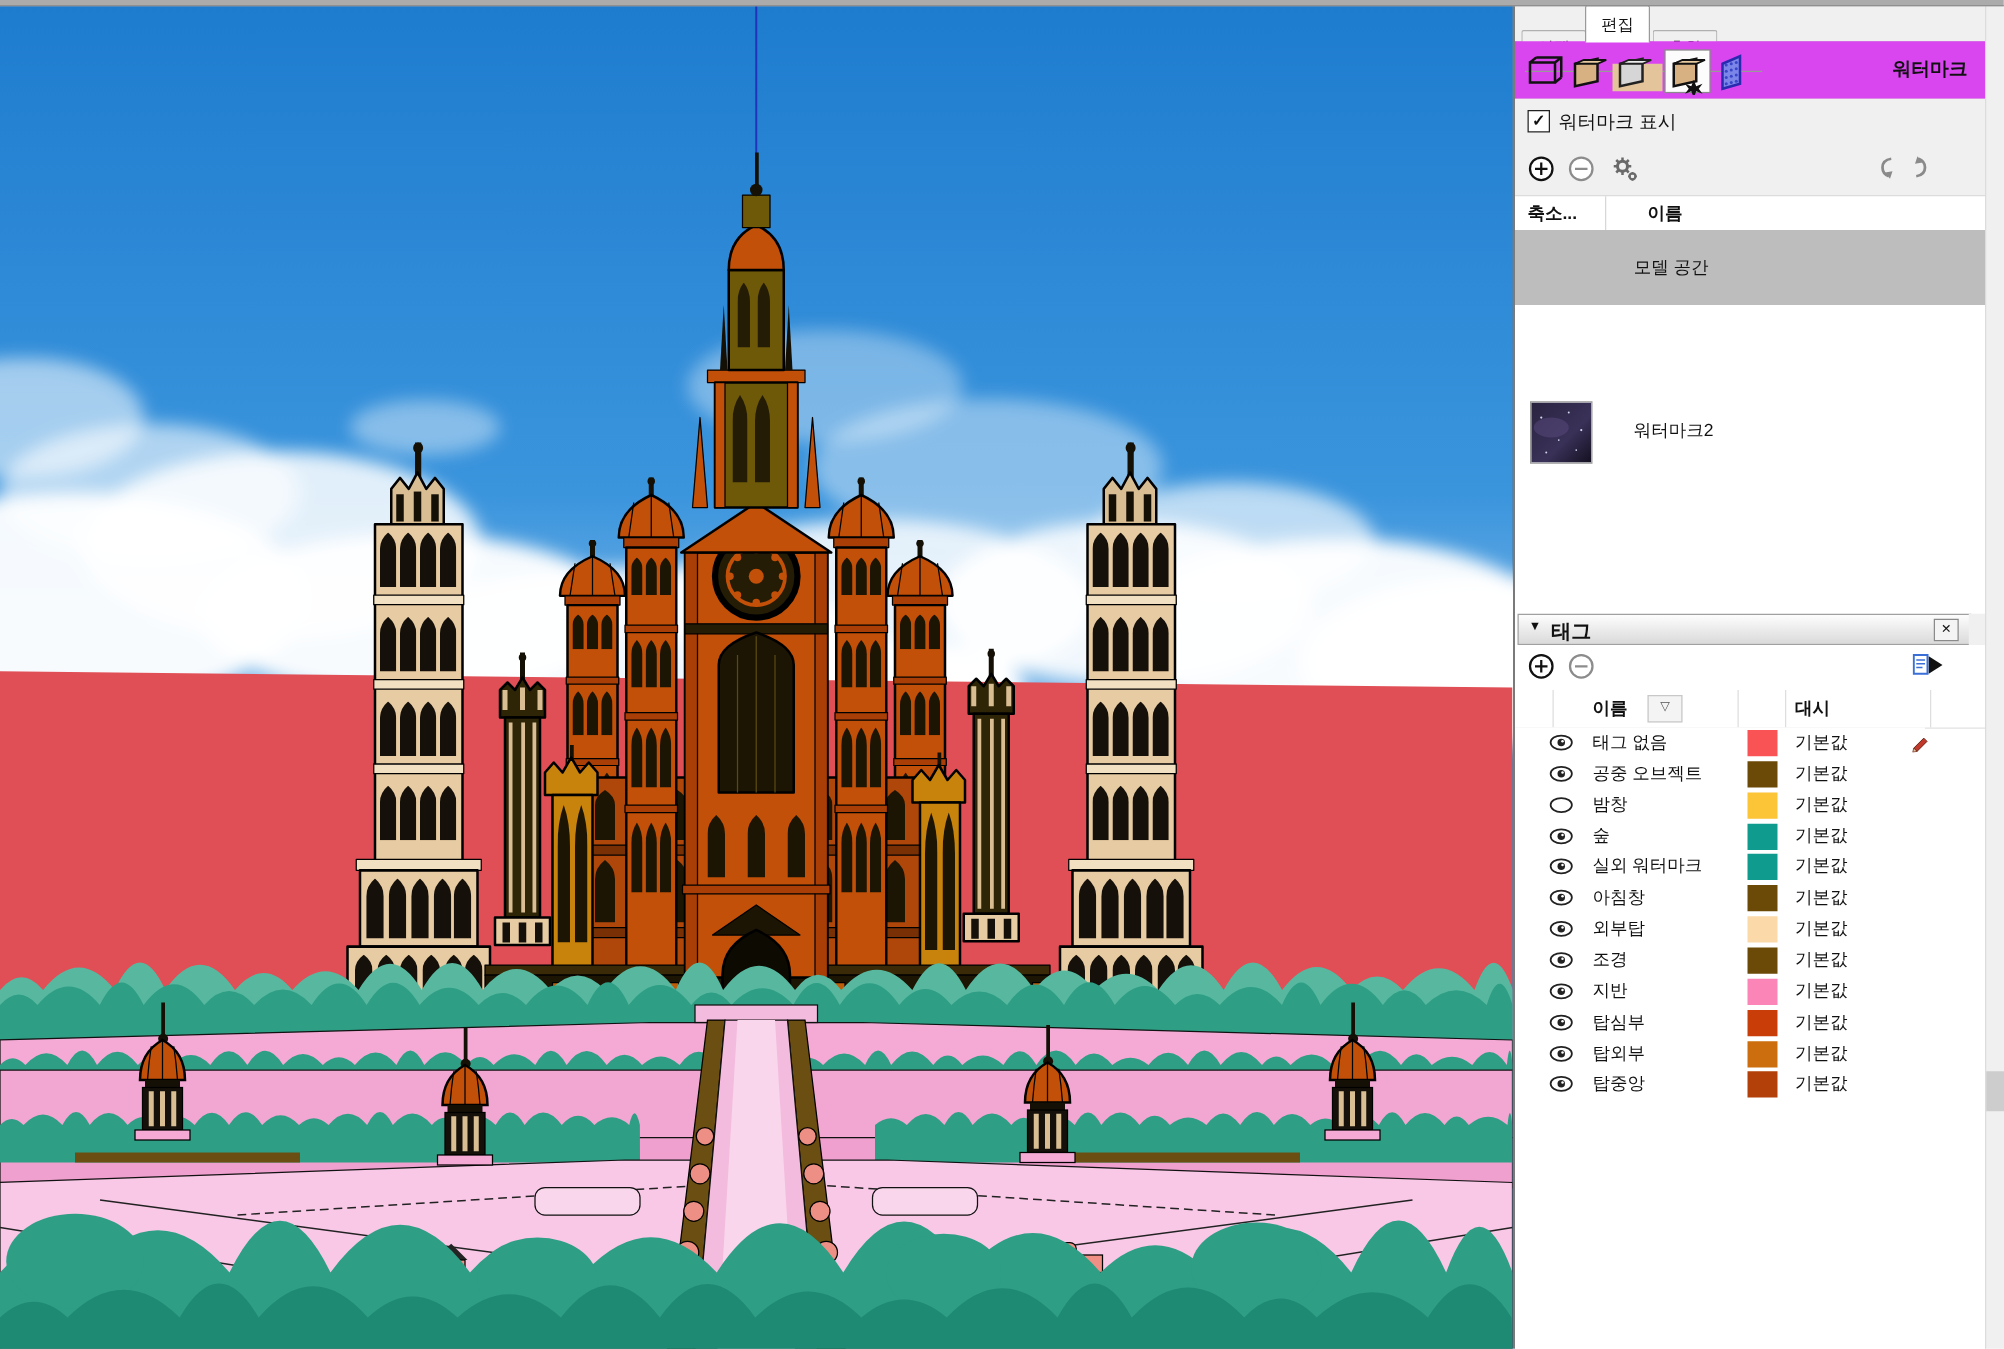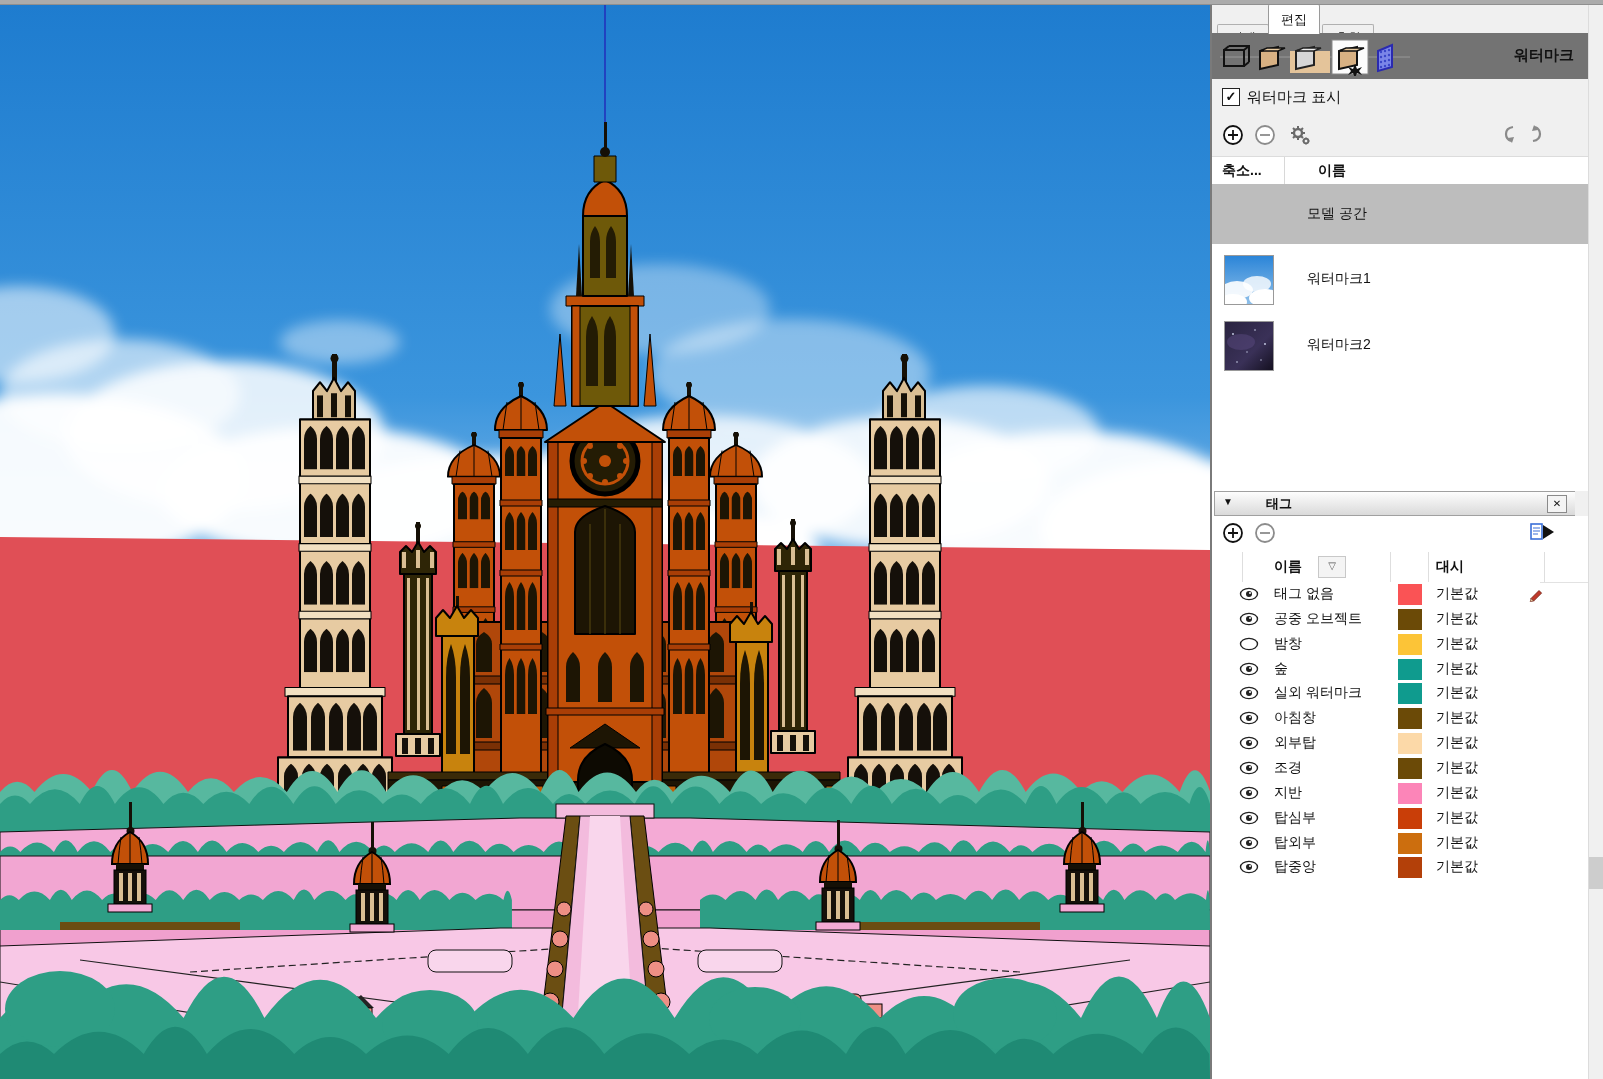--- a/index.html
+++ b/index.html
@@ -10,21 +10,21 @@
   #viewport svg{display:block;}
   
   #panel{position:absolute;left:1212px;top:4px;width:376px;height:1075px;background:#fff;font-size:14px;color:#111;}
   #scrollstrip{position:absolute;left:1588px;top:4px;width:15px;height:1075px;background:#f0f0f0;border-left:1px solid #dcdcdc;}
   #scrollthumb{position:absolute;left:0;top:853px;width:15px;height:32px;background:#cdcdcd;}
   
   #tabrow{position:absolute;left:0;top:0;width:376px;height:29px;background:#f0f0f0;border-bottom:1px solid #c8c8c8;}
   .tab{position:absolute;top:20px;height:25px;line-height:25px;padding:0 12px;font-size:13px;border:1px solid #b0b0b0;border-bottom:none;background:#f0f0f0;border-radius:2px 2px 0 0;}
   .tab.active{top:0;height:29px;line-height:29px;background:#fff;border-color:#9a9a9a;z-index:2;}
   
-  #edit-toolbar{position:absolute;left:0;top:29px;width:376px;height:46px;background:#737373;border-bottom:1px solid #c8c8c8;}
+  #edit-toolbar{position:absolute;left:0;top:29px;width:376px;height:46px;background:#d946ef;border-bottom:1px solid #c8c8c8;}
   #edit-toolbar svg{position:absolute;left:8px;top:5px;}
   #section-title{position:absolute;right:14px;top:13px;font-size:15px;font-weight:bold;}
   
   #wm-show-row{position:absolute;left:0;top:75px;width:376px;height:37px;background:#f0f0f0;border-bottom:1px solid #c8c8c8;}
   #wm-checkbox{position:absolute;left:10px;top:9px;width:16px;height:16px;border:1.5px solid #222;background:#fff;text-align:center;line-height:15px;font-size:13px;font-weight:bold;}
   #wm-show-label{position:absolute;left:35px;top:9px;font-size:15px;}
   
   #wm-controls{position:absolute;left:0;top:112px;width:376px;height:40px;background:#f0f0f0;}
   .ctl{position:absolute;top:8px;}
   
@@ -33,21 +33,21 @@
   .colhead{position:absolute;top:5px;font-size:14px;font-weight:bold;}
   
   #model-space-row{position:absolute;left:0;top:180px;width:376px;height:60px;background:#bdbdbd;}
   #model-space-row span{position:absolute;left:95px;top:21px;font-size:14px;}
   .wm-row{position:absolute;left:0;width:376px;height:64px;background:#fff;}
   .wm-thumb{position:absolute;left:12px;top:3px;width:48px;height:48px;border:1px solid #999;}
   .wm-name{position:absolute;left:95px;top:18px;font-size:14px;}
   
   #tags-header{position:absolute;left:2px;top:487px;width:361px;height:23px;background:linear-gradient(#fdfdfd,#dadada);border:1px solid #a0a0a0;}
   #tags-collapse{position:absolute;left:8px;top:4px;font-size:10px;}
-  #tags-title{position:absolute;left:26px;top:3px;font-size:13px;font-weight:bold;margin-left:25px;}
+  #tags-title{position:absolute;left:26px;top:3px;font-size:16px;font-weight:bold;}
   #tags-close{position:absolute;left:332px;top:3px;width:18px;height:16px;border:1px solid #8a8a8a;background:#f4f4f4;text-align:center;line-height:15px;font-size:10px;}
   #tags-right-gap{position:absolute;left:363px;top:487px;width:13px;height:25px;background:#f0f0f0;}
   #tags-toolbar{position:absolute;left:0;top:512px;width:376px;height:36px;background:#fff;}
   #tags-cols{position:absolute;left:0;top:548px;width:376px;height:30px;background:#fff;border-bottom:1px solid #e2e2e2;}
   .tags-col-div{position:absolute;top:0;width:1px;height:30px;background:#dedede;}
   #name-filter{position:absolute;left:106px;top:4px;width:26px;height:20px;border:1px solid #c8c8c8;background:#f4f4f4;text-align:center;line-height:18px;font-size:10px;color:#555;}
   .tag-row{position:absolute;left:0;width:328px;height:25px;background:#fff;}
   .tag-eye{position:absolute;left:27px;top:5px;}
   .tag-name{position:absolute;left:62px;top:3px;font-size:14px;white-space:nowrap;}
   .tag-swatch{position:absolute;left:186px;top:2px;width:24px;height:21px;}
@@ -486,38 +486,20 @@
 
   <div id="wm-cols">
     <span class="colhead" style="left:10px;">축소...</span>
     <div id="wm-col-divider"></div>
     <span class="colhead" style="left:106px;">이름</span>
   </div>
 
   <div id="model-space-row">
     <span>모델 공간</span>
   </div>
-  <div class="wm-row" style="top:248px;">
-    <svg class="wm-thumb" viewBox="0 0 48 48">
-      <defs>
-            <linearGradient id="thSky" x1="0" y1="0" x2="0" y2="1">
-              <stop offset="0" stop-color="#2B85D8"></stop>
-              <stop offset="1" stop-color="#8FC0EA"></stop>
-            </linearGradient>
-          </defs>
-      <rect width="48" height="48" fill="url(#thSky)"></rect>
-      <g fill="#fff">
-            <ellipse cx="12" cy="34" rx="16" ry="9" opacity=".9"></ellipse>
-            <ellipse cx="32" cy="28" rx="14" ry="8" opacity=".8"></ellipse>
-            <ellipse cx="40" cy="42" rx="16" ry="9"></ellipse>
-            <ellipse cx="8" cy="46" rx="14" ry="8"></ellipse>
-          </g>
-    </svg>
-    <span class="wm-name">워터마크1</span>
-  </div>
   <div class="wm-row" style="top:314px;">
     <svg class="wm-thumb" viewBox="0 0 48 48">
       <defs>
             <linearGradient id="thNight" x1="0" y1="0" x2="1" y2="1">
               <stop offset="0" stop-color="#2A2440"></stop>
               <stop offset="0.6" stop-color="#3A3158"></stop>
               <stop offset="1" stop-color="#141020"></stop>
             </linearGradient>
           </defs>
       <rect width="48" height="48" fill="url(#thNight)"></rect>

